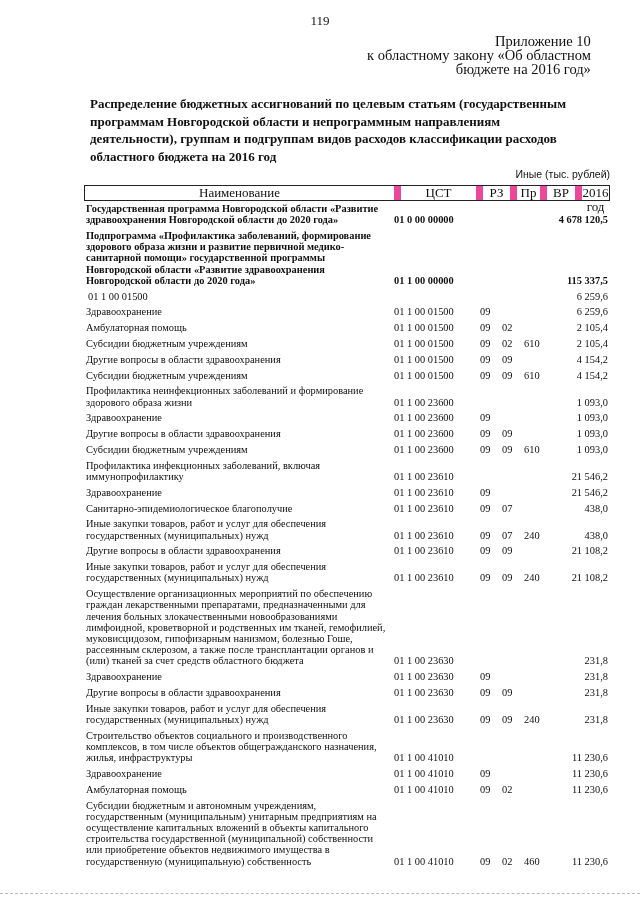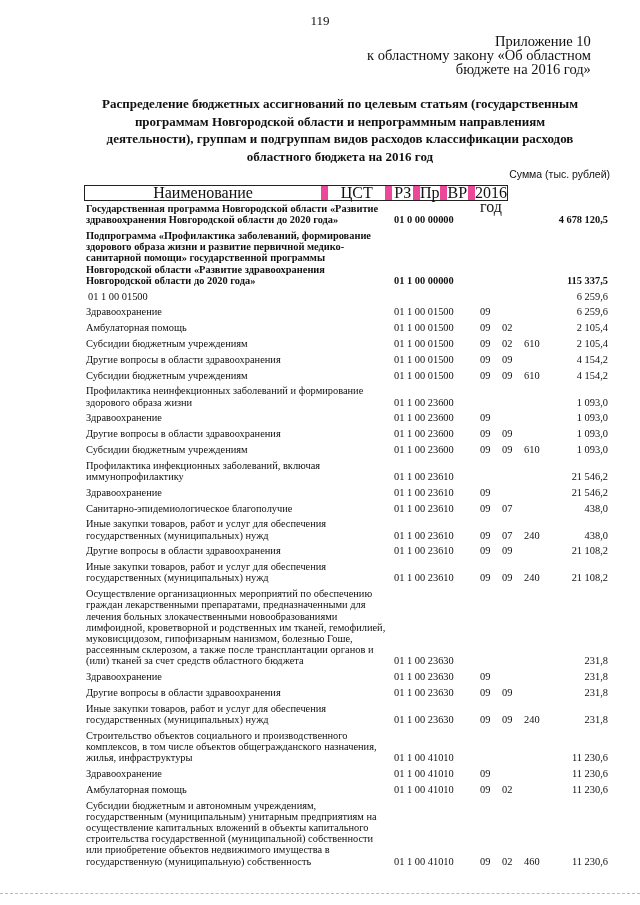--- a/index.html
+++ b/index.html
@@ -1,25 +1,25 @@
 <!DOCTYPE html>
 <html><head>
   <meta charset="utf-8">
   <style>
     html, body { margin: 0; padding: 0; background: #ffffff; }
     body { width: 640px; height: 905px; position: relative; overflow: hidden;
            font-family: "Liberation Serif", "DejaVu Serif", serif; color: #111; }
     .page-num { position: absolute; top: 13px; left: 0; width: 640px; text-align: center; font-size: 13px; }
     .appendix { position: absolute; top: 34px; left: 367px; font-size: 14.5px; line-height: 14px; text-align: right; }
     .appendix .l1 { padding-left: 57px; }
-    .title { position: absolute; top: 95px; left: 90px; width: 500px; text-align: center;
+    .title { position: absolute; top: 95px; left: 90px; width: 500px; 
              font-weight: bold; font-size: 13px; line-height: 17.5px; }
     .units { position: absolute; top: 168px; right: 30px; font-size: 10.5px; font-family: "Liberation Sans", sans-serif; }
-    .hdr { position: absolute; top: 185px; left: 84px; width: 424px; height: 16px;
-           border: 1px solid #222; display: flex; font-size: 16px; box-sizing: border-box; }
+    .hdr { position: absolute; top: 185px; left: 84px; width: 526px; height: 16px;
+           border: 1px solid #222; display: flex; font-size: 13px; box-sizing: border-box; }
     .hdr div { border-left: 7px solid #ec4899; text-align: center; line-height: 14px; }
     .hdr div:first-child { border-left: none; }
     .c-name { width: 309px; } .c-cst { width: 75px; } .c-rz { width: 27px; }
     .c-pr { width: 23px; } .c-vr { width: 28px; } .c-sum { flex: 1; }
     .rows { position: absolute; top: 203px; left: 86px; width: 524px; }
     .row { display: flex; align-items: flex-end; font-size: 10.4px; line-height: 11.2px; margin-bottom: 4.6px; justify-content: flex-end; }
     .row.bold { font-weight: bold; }
     .r-name { width: 306px; padding-right: 6px; box-sizing: border-box; }
     .r-cst { width: 86px; padding-left: 2px; white-space: nowrap; }
     .r-rz { width: 22px; } .r-pr { width: 22px; } .r-vr { width: 30px; }
@@ -32,21 +32,21 @@
 <div class="page-num">119</div>
 
 <div class="appendix">
   <div class="l1">Приложение 10</div>
   <div>к областному закону «Об областном</div>
   <div>бюджете на 2016 год»</div>
 </div>
 
 <div class="title">Распределение бюджетных ассигнований по целевым статьям (государственным программам Новгородской области и непрограммным направлениям деятельности), группам и подгруппам видов расходов классификации расходов областного бюджета на 2016 год</div>
 
-<div class="units">Сумма (тыс. рублей)</div>
+<div class="units">Иные (тыс. рублей)</div>
 
 <div class="hdr">
   <div class="c-name">Наименование</div>
   <div class="c-cst">ЦСТ</div>
   <div class="c-rz">РЗ</div>
   <div class="c-pr">Пр</div>
   <div class="c-vr">ВР</div>
   <div class="c-sum">2016 год</div>
 </div>
 

